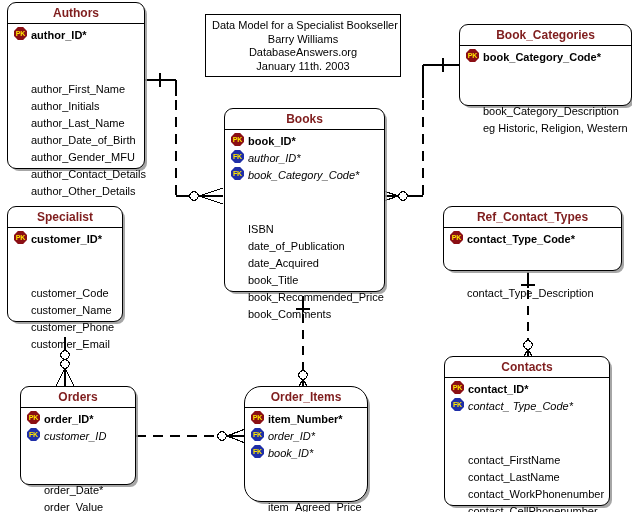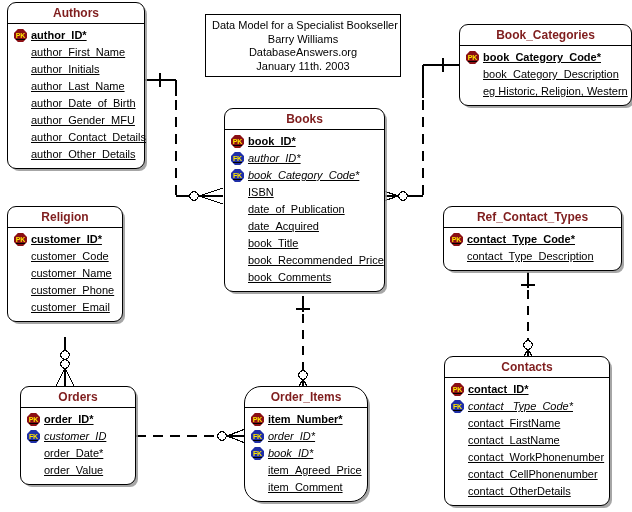--- a/index.html
+++ b/index.html
@@ -26,28 +26,28 @@
     box-shadow:3px 3px 0 -1px rgba(150,150,150,.85);
     z-index:5;
   }
   .ent-title{
     text-align:center;font-weight:bold;font-size:12px;color:#7f1d1d;
     padding:3px 4px 3px 4px;border-bottom:1px solid #000;
     white-space:nowrap;line-height:14px;
   }
   .ent-attrs{padding:3px 4px 5px 4px;}
   .attr{
-    display:flex;align-items:center;height:17px;white-space:nowrap;
-    font-size:11px;color:#000;line-height:17px;text-decoration:underline;
+    display:flex;align-items:flex-start;height:17px;white-space:nowrap;
+    font-size:11px;color:#000;line-height:17px;
   }
   .keycell{width:17px;min-width:17px;display:flex;align-items:center;justify-content:center;}
   .attr .lbl{padding-left:2px;}
   .attr.pk .lbl{font-weight:bold;}
   .attr.fk .lbl{font-style:italic;}
-  .attr.plain .lbl{padding-left:19px;}
+  .attr.plain .lbl{padding-left:19px;margin-top:37px;}
 
   
   .badge{
     width:13px;height:13px;position:relative;display:block;
     clip-path:polygon(30% 0,70% 0,100% 30%,100% 70%,70% 100%,30% 100%,0 70%,0 30%);
     font-size:7px;font-weight:bold;color:#ffe600;
     line-height:13px;text-align:center;letter-spacing:-0.2px;
   }
   .badge.pkb{background:#8b0f14;}
   .badge.fkb{background:#1f2fa8;}
@@ -230,21 +230,21 @@
       <div class="attr plain">
           <span class="lbl">book_Recommended_Price</span>
         </div>
       <div class="attr plain">
           <span class="lbl">book_Comments</span>
         </div>
     </div>
   </div>
 
   <div class="entity" id="ent-3" style="left:7px;top:206px;width:116px;">
-    <div class="ent-title">Religion</div>
+    <div class="ent-title">Specialist</div>
     <div class="ent-attrs">
       <div class="attr pk">
         <span class="keycell">
             <span class="badge pkb">PK</span>
           </span>
         <span class="lbl">customer_ID*</span>
       </div>
       <div class="attr plain">
           <span class="lbl">customer_Code</span>
         </div>

